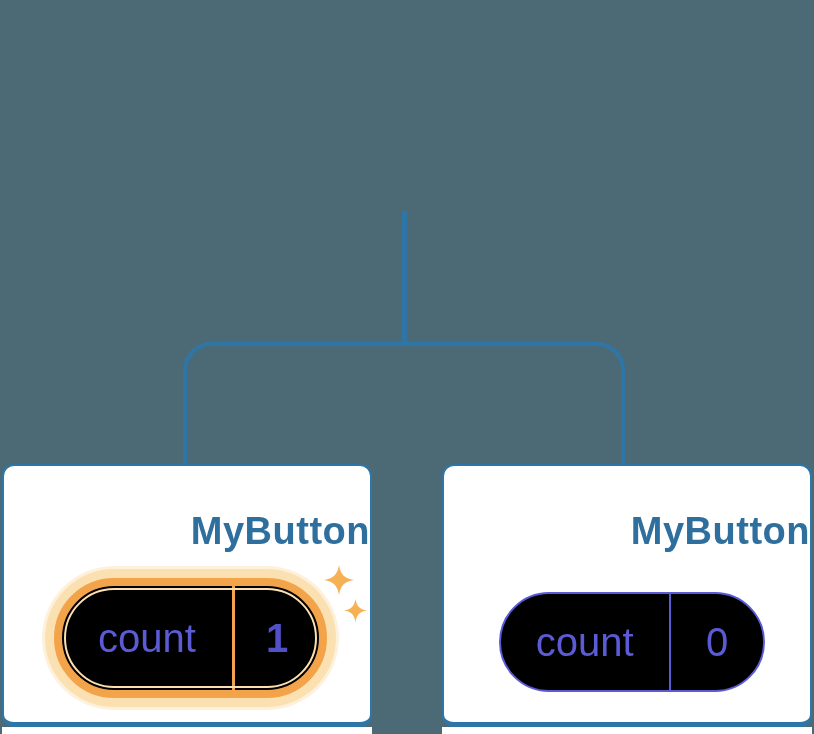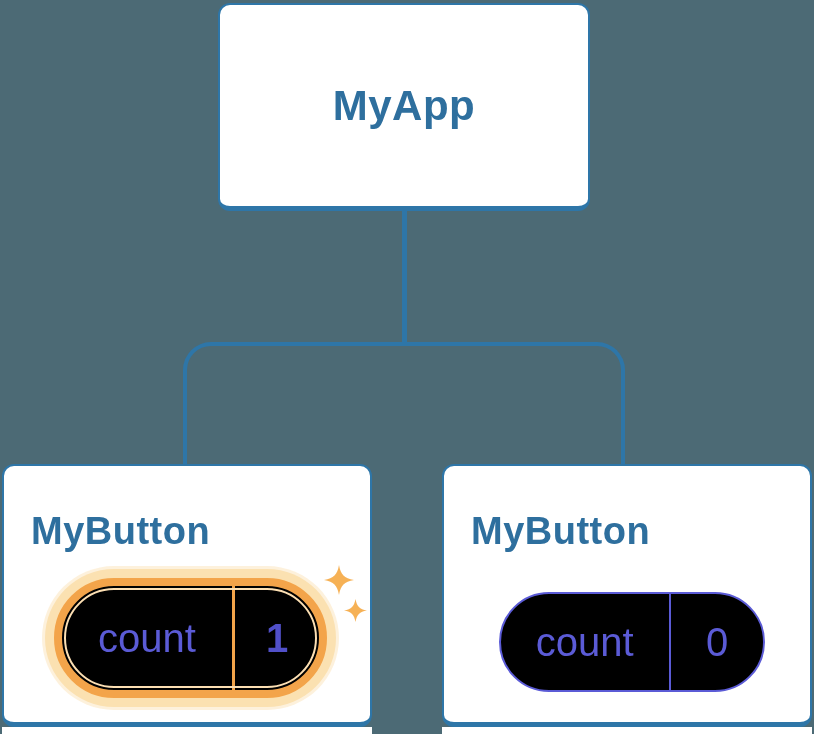--- a/index.html
+++ b/index.html
@@ -26,21 +26,21 @@
   .card-child-right { left: 442px; }
 
   .card-title {
     color: #2e6f9e;
     font-weight: 700;
     letter-spacing: 0.5px;
   }
   .title-root { font-size: 42px; }
   .title-child {
     position: absolute; left: 0; right: 0; top: 44px;
-    text-align: left; font-size: 38px; padding-left: 27px;
+    text-align: right; font-size: 38px; padding-left: 27px;
   }
 
   
   .stem {
     position: absolute; left: 402px; top: 211px;
     width: 5px; height: 135px; background: #2e76a8;
   }
   .bracket {
     position: absolute; left: 183px; top: 342px;
     width: 442px; height: 122px;
@@ -103,23 +103,20 @@
   .sparkle { position: absolute; }
   .sparkle-big  { left: 320px; top: 99px;  width: 30px; height: 30px; }
   .sparkle-small{ left: 340px; top: 133px; width: 23px; height: 23px; }
   .sparkle path { fill: #f6b155; }
 </style>
 </head>
 <body>
 
 <div class="stage">
 
-  <div class="card card-root">
-    <span class="card-title title-root">MyApp</span>
-  </div>
 
   <div class="stem"></div>
   <div class="bracket"></div>
 
   <div class="card card-child card-child-left">
     <span class="card-title title-child">MyButton</span>
 
     <div class="pill pill-highlight">
       <span class="pill-label">count</span>
       <span class="pill-divider divider-orange"></span>

